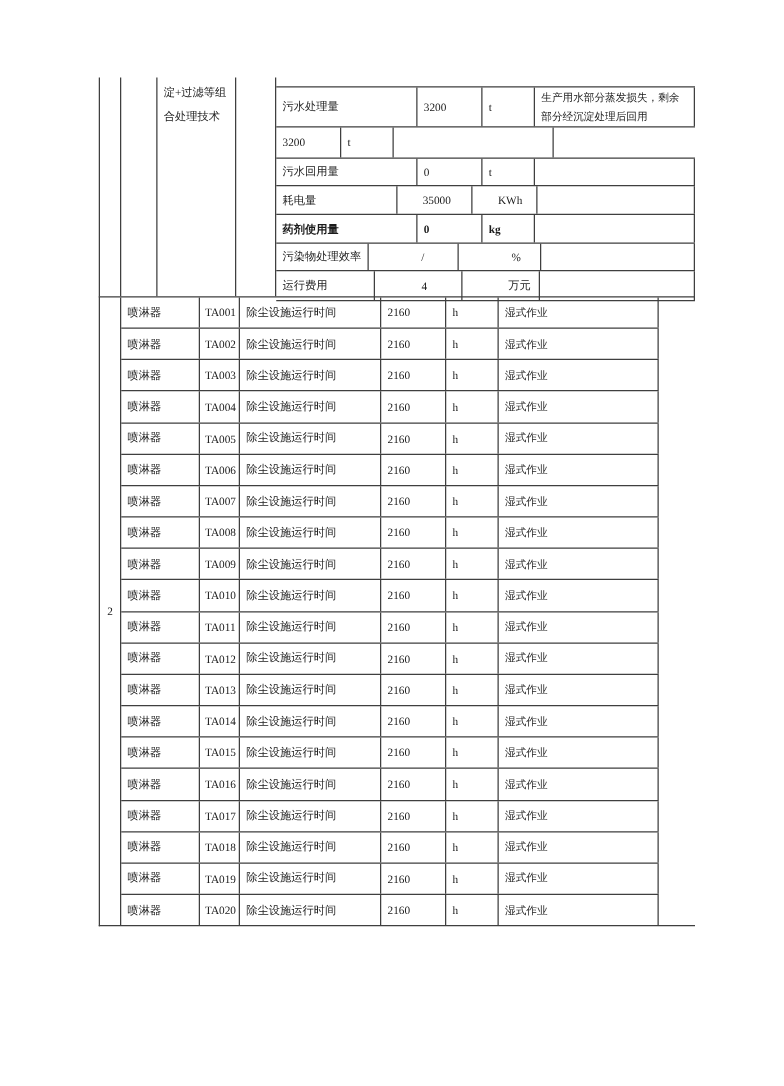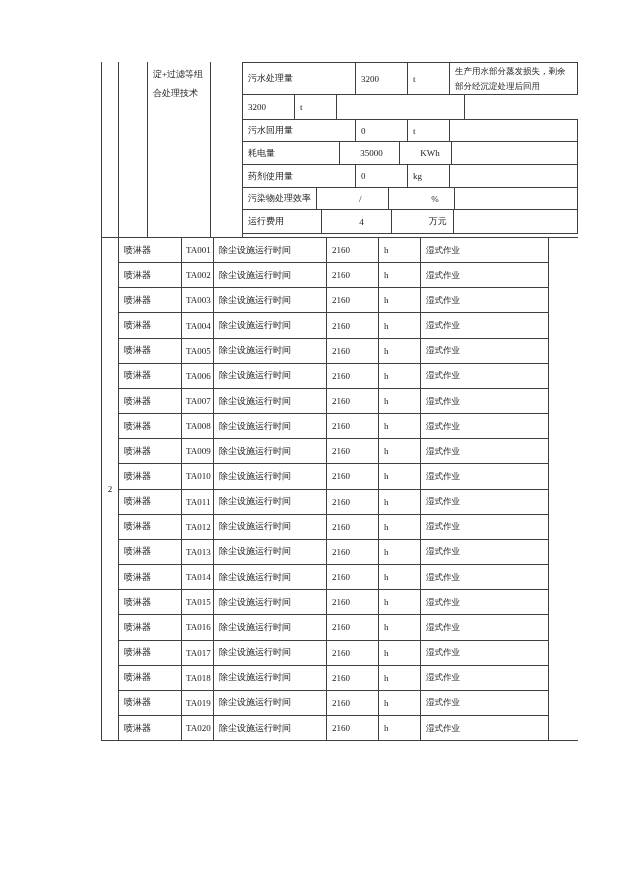--- a/index.html
+++ b/index.html
@@ -7,34 +7,34 @@
   .page {
     position:relative;
     width:627px; height:869px;
     background:#ffffff;
     overflow:hidden;
     font-family:"Liberation Serif","DejaVu Serif",serif;
     color:#1b1b1b;
   }
   .tbl {
     --bc:#3f3f3f;
-    position:absolute; left:101px; top:62px; width:477px;
+    position:absolute; left:79px; top:62px; width:477px;
     font-size:9px;
   }
   
   .top-sec {
     display:flex; height:175px; width:477px;
     border-left:1px solid var(--bc);
   }
   .tcol { border-right:1px solid var(--bc); }
   .tcol1 { width:17px; }
   .tcol2 { width:29px; }
   .tcol3 { width:63px; padding:3px 3px 0 5px; line-height:19px; }
   .tcol4 { width:32px; }
-  .tsub  { width:335px; margin-top:0; border-top:1px solid var(--bc); }
+  .tsub  { width:335px; margin-top:7px; border-top:1px solid var(--bc); }
   .trow  { display:flex; border-bottom:1px solid var(--bc); }
   
   .bot-sec {
     display:flex; height:504px; width:477px;
     border-left:1px solid var(--bc);
     border-top:1px solid var(--bc);
     border-bottom:1px solid var(--bc);
   }
   .bcol {
     border-right:1px solid var(--bc);
@@ -87,21 +87,21 @@
     <div class="c w-val">0</div>
     <div class="c w-unit">t</div>
     <div class="c w-rem"></div>
   </div>
           <div class="trow" style="height: 23px; gap: 15px;">
     <div class="c w-lab">耗电量</div>
     <div class="c w-val">35000</div>
     <div class="c w-unit">KWh</div>
     <div class="c w-rem"></div>
   </div>
-          <div class="trow" style="height: 23px;">
+          <div class="trow" style="height: 23px; font-weight: bold;">
     <div class="c w-lab">药剂使用量</div>
     <div class="c w-val">0</div>
     <div class="c w-unit">kg</div>
     <div class="c w-rem"></div>
   </div>
           <div class="trow" style="height: 22px; gap: 37px;">
     <div class="c w-lab">污染物处理效率</div>
     <div class="c w-val">/</div>
     <div class="c w-unit">%</div>
     <div class="c w-rem"></div>

